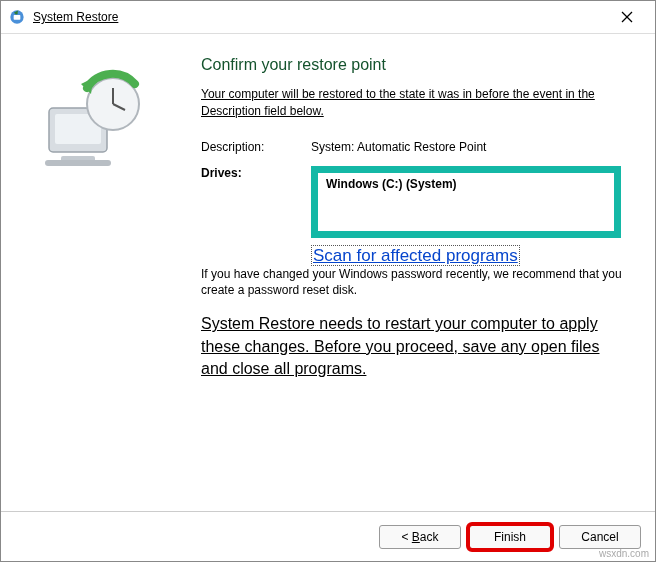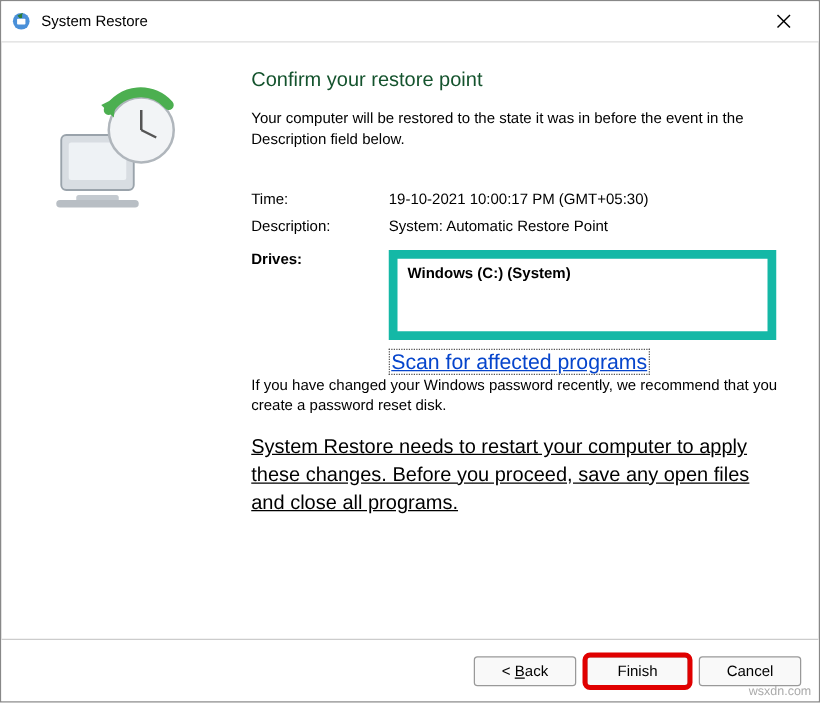--- a/index.html
+++ b/index.html
@@ -18,21 +18,21 @@
       height: 32px;
       display: flex;
       align-items: center;
       padding: 0 8px;
       background: #fff;
     }
     .titlebar .app-icon {
       width: 16px; height: 16px;
       margin-right: 8px;
     }
-    .titlebar .title { font-size: 12px; color: #000; }
+    .titlebar .title { font-size: 12px; color: #000; text-decoration: underline; }
     .titlebar .spacer { flex: 1; }
     .close-btn {
       width: 40px; height: 28px;
       display: flex; align-items: center; justify-content: center;
       cursor: pointer;
     }
     .close-btn svg { width: 12px; height: 12px; }
     .content {
       flex: 1;
       display: flex;
@@ -51,21 +51,21 @@
       flex: 1;
       padding: 22px 30px 10px 20px;
       color: #000;
     }
     .heading {
       font-size: 16px;
       color: #14532d;
       font-weight: 400;
       margin-bottom: 12px;
     }
-    .intro { font-size: 12px; margin-bottom: 32px; line-height: 1.4; }
+    .intro { font-size: 12px; margin-bottom: 20px; line-height: 1.4; text-decoration: underline; }
     .row { display: flex; margin-bottom: 8px; font-size: 12px; }
     .row .label { width: 110px; }
     .row .value { flex: 1; }
     .drives-row { display: flex; margin-top: 12px; font-weight: bold; }
     .drives-row .label { width: 110px; font-size: 12px; }
     .drives-box {
       flex: 1;
       border: 7px solid #14b8a6;
       height: 72px;
       padding: 4px 8px;
@@ -157,24 +157,20 @@
         <polygon points="50,20 62,14 60,30" fill="#4caf50"></polygon>
       </svg>
     </span>
   </div>
 
   <div class="main">
     <div class="heading">Confirm your restore point</div>
     <div class="intro">Your computer will be restored to the state it was in before the event in the Description field below.</div>
 
     <div class="row">
-      <div class="label">Time:</div>
-      <div class="value">19-10-2021 10:00:17 PM (GMT+05:30)</div>
-    </div>
-    <div class="row">
       <div class="label">Description:</div>
       <div class="value">System: Automatic Restore Point</div>
     </div>
 
     <div class="drives-row">
       <div class="label">Drives:</div>
       <div class="drives-box">
         <div>Windows (C:) (System)</div>
       </div>
     </div>

